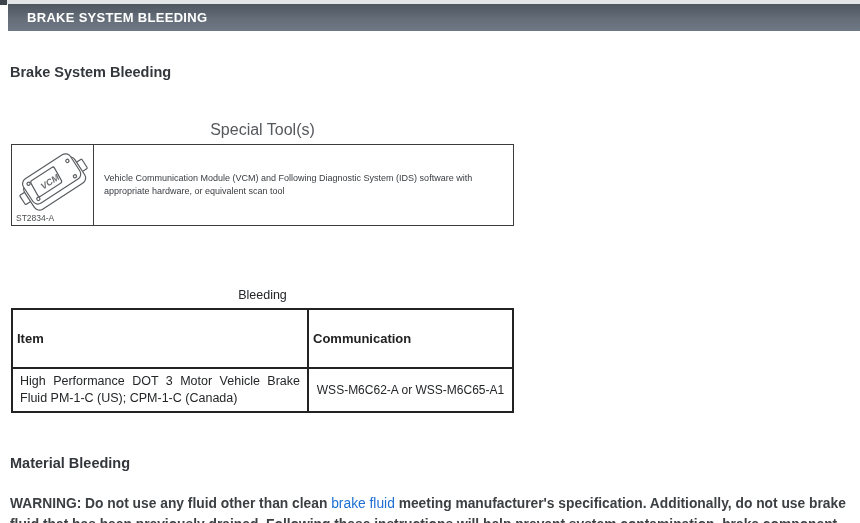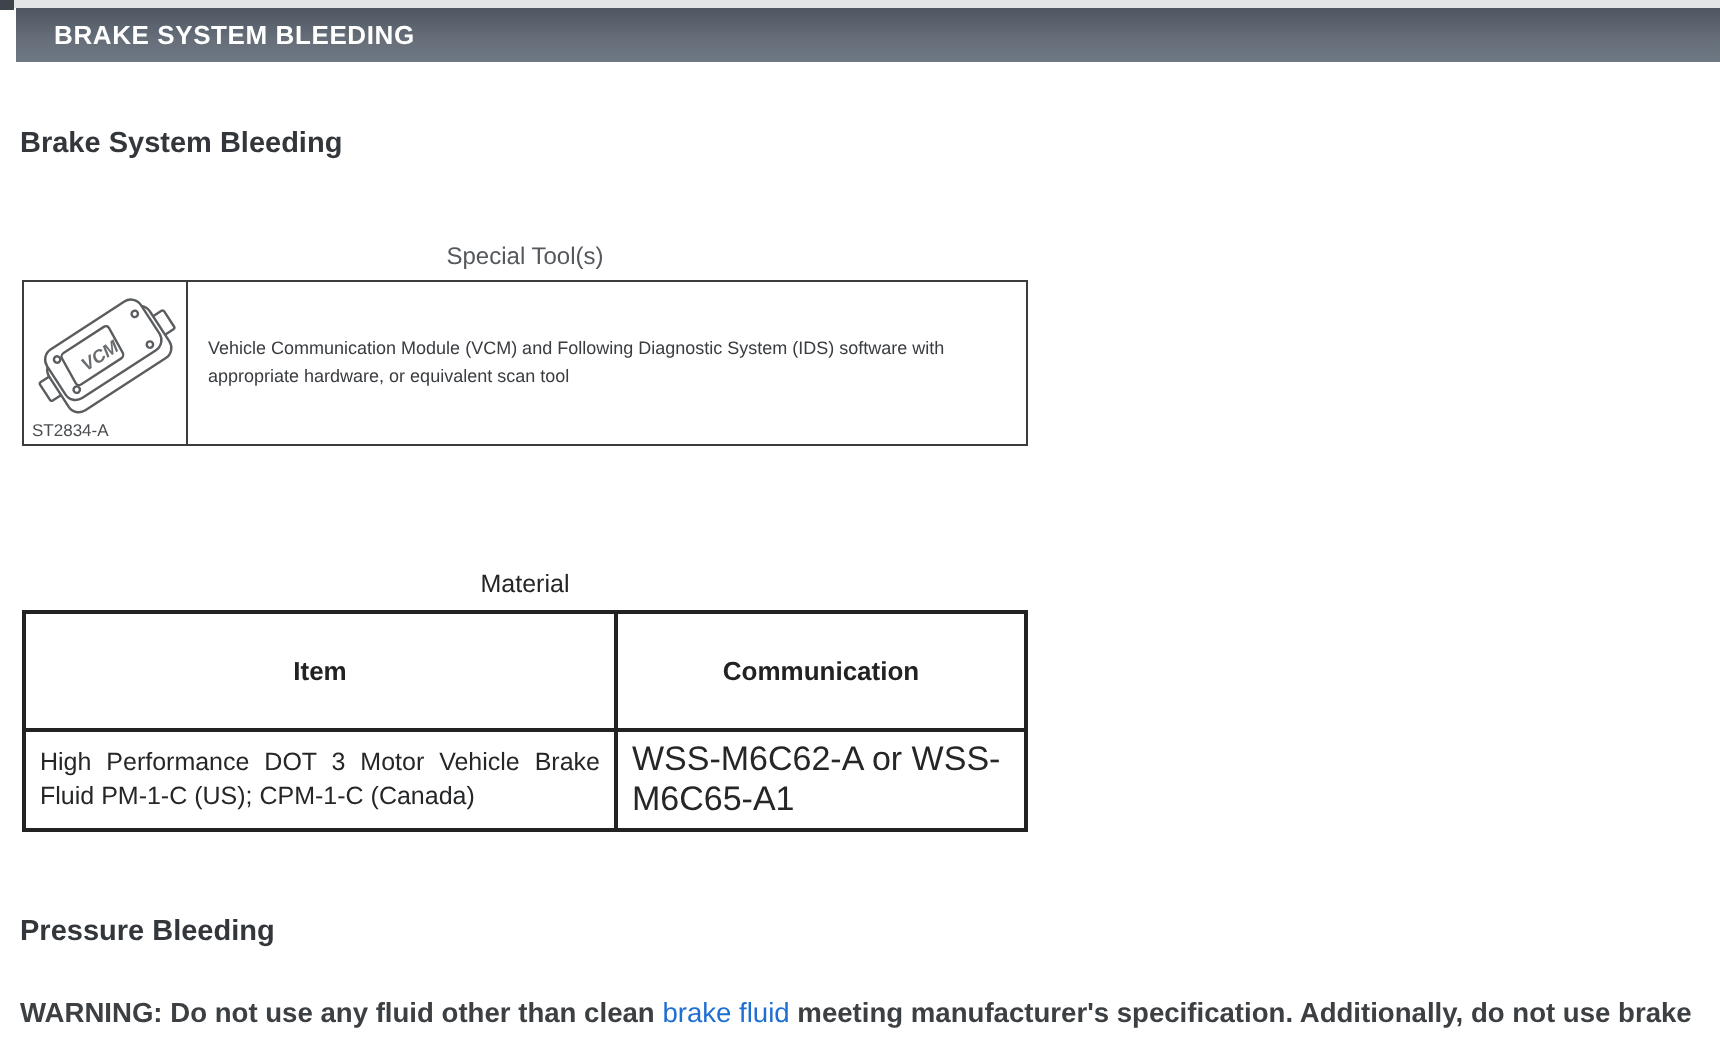--- a/index.html
+++ b/index.html
@@ -40,21 +40,21 @@
   .section-title {
     margin: 33px 0 0 10px;
     font-size: 14.5px;
     font-weight: bold;
     color: #33373c;
   }
   .tool-caption {
     width: 503px;
     margin: 41px 0 5px 11px;
     text-align: center;
-    font-size: 12px;
+    font-size: 16px;
     color: #55585c;
   }
   table.tool-table {
     margin-left: 11px;
     width: 503px;
     border-collapse: collapse;
   }
   table.tool-table, table.tool-table td {
     border: 1px solid #3c3c3c;
   }
@@ -90,37 +90,37 @@
     width: 503px;
     border-collapse: collapse;
   }
   table.material-table, table.material-table th, table.material-table td {
     border: 2px solid #222222;
   }
   table.material-table th {
     font-size: 13px;
     font-weight: bold;
     color: #222222;
-    text-align: center;
+    text-align: left;
     padding: 21px 4px;
   }
   td.item-cell {
     width: 296px;
     font-size: 12.5px;
     color: #242628;
     padding: 4px 7px;
     text-align: justify;
     line-height: 1.35;
     border-radius: 14px;
   }
   td.spec-cell {
-    font-size: 17px;
+    font-size: 12px;
     color: #242628;
     padding: 4px 7px;
-    text-align: left;
+    text-align: center;
   }
   .subsection-title {
     margin: 42px 0 0 10px;
     font-size: 14.5px;
     font-weight: bold;
     color: #33373c;
   }
   .warning-para {
     margin: 22px 9px 0 10px;
     font-size: 13.8px;
@@ -174,32 +174,32 @@
             <text x="24" y="36" font-size="9" font-style="italic" font-weight="bold" fill="#6a6d70" stroke="none" font-family="Liberation Sans, sans-serif">VCM</text>
           </g>
         </svg>
         <span class="tool-id-label">ST2834-A</span>
       </td>
       <td class="tool-desc-cell">Vehicle Communication Module (VCM) and Following Diagnostic System (IDS) software with appropriate hardware, or equivalent scan tool</td>
     </tr>
   </tbody>
     </table>
 
-  <div class="material-caption">Material</div>
+  <div class="material-caption">Bleeding</div>
 
   <table class="material-table">
     <tbody>
         <tr>
       <th>Item</th>
       <th>Communication</th>
     </tr>
     <tr>
       <td class="item-cell">High Performance DOT 3 Motor Vehicle Brake Fluid PM-1-C (US); CPM-1-C (Canada)</td>
       <td class="spec-cell">WSS-M6C62-A or WSS-M6C65-A1</td>
     </tr>
   </tbody>
     </table>
 
-  <h2 class="subsection-title">Pressure Bleeding</h2>
+  <h2 class="subsection-title">Material Bleeding</h2>
 
   <p class="warning-para"><span>WARNING: Do not use any fluid other than clean </span><a>brake fluid</a><span> meeting manufacturer's specification. Additionally, do not use brake fluid that has been previously drained. Following these instructions will help prevent system contamination, brake component damage and the risk of serious personal injury.</span></p>
 
 </div>
 
 </body></html>

